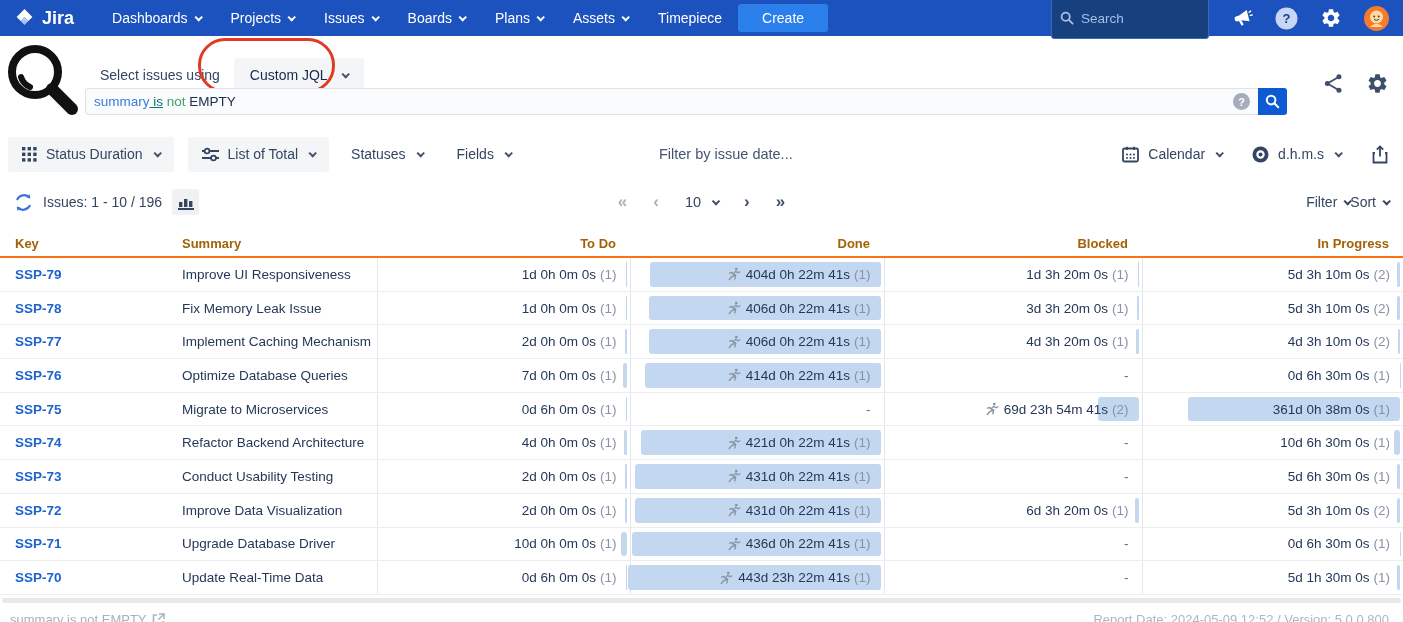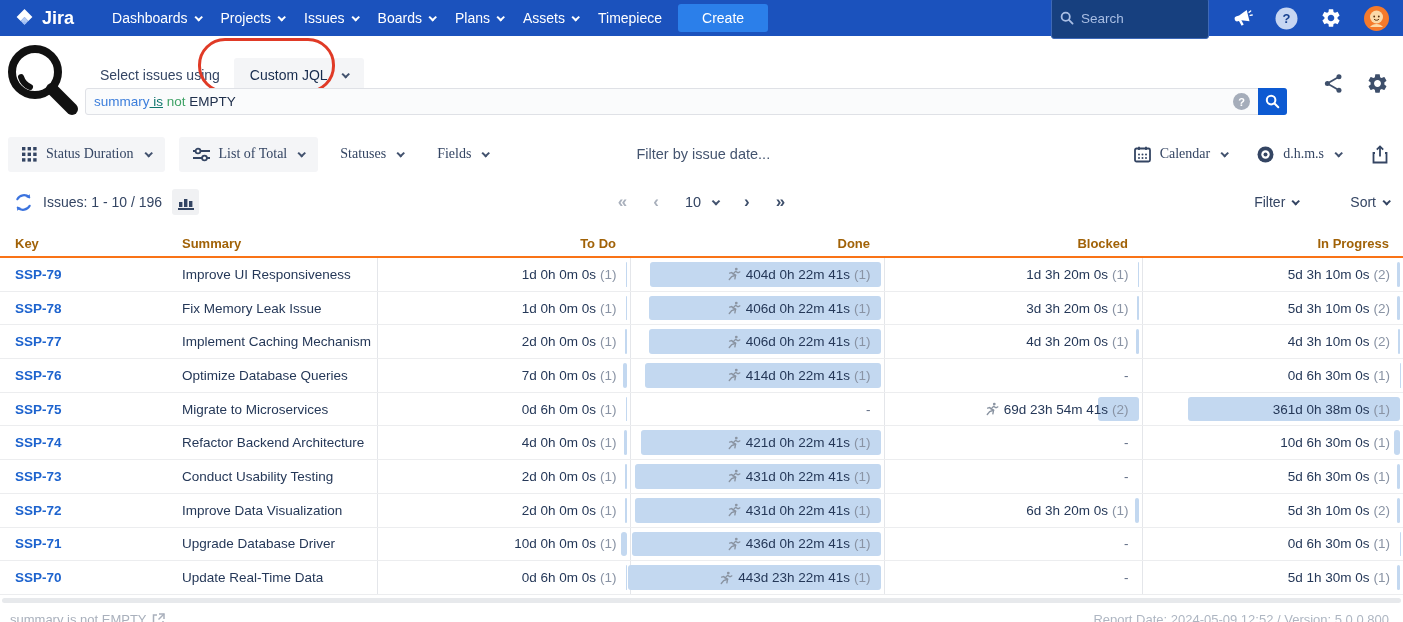--- a/index.html
+++ b/index.html
@@ -3,21 +3,21 @@
 <meta charset="utf-8">
 <style>
   * { margin:0; padding:0; box-sizing:border-box; }
   html,body { width:1403px; height:622px; background:#fff; overflow:hidden;
     font-family:"Liberation Sans", sans-serif; }
   #app { position:relative; width:1403px; height:622px; background:#fff; }
 
   
   .navbar { height:36px; background:#1B52BD; display:flex; align-items:center; padding:0 14px; }
   .brand { display:flex; align-items:center; gap:7px; color:#fff; font-size:18px; font-weight:700; margin-right:38px; }
-  .nav-items { display:flex; align-items:center; gap:20px; }
+  .nav-items { display:flex; align-items:center; gap:30px; }
   .nav-item { color:#fff; font-size:14px; display:flex; align-items:center; cursor:pointer; white-space:nowrap; }
   .chev { width:6px; height:6px; border-right:2px solid currentColor; border-bottom:2px solid currentColor;
           transform:rotate(45deg) translateY(-1px); display:inline-block; margin-left:7px; }
   .create-btn { margin-left:16px; background:#2B7FEA; color:#fff; font-size:14px; padding:6px 24px; border-radius:3px; border:none; cursor:pointer; }
   .nav-right { margin-left:auto; display:flex; align-items:center; gap:22px; }
   .nav-search { width:158px; height:41px; background:#17407F; border:1px solid #3E69B8; border-radius:3px;
                 display:flex; align-items:center; padding:0 8px; gap:7px; }
   .nav-search input { background:transparent; border:none; outline:none; color:#C9D7F2; font-size:13.5px; width:110px;
                 font-family:"Liberation Sans", sans-serif; }
   .nav-search input::placeholder { color:#A9BEE4; }
@@ -40,39 +40,39 @@
   .jql-text { flex:1; padding-left:8px; font-size:13.5px; white-space:pre; }
   .jql-help { width:17px; height:17px; border-radius:50%; background:#A5ADBA; color:#fff; font-size:11px; font-weight:700;
               display:flex; align-items:center; justify-content:center; margin-right:8px; cursor:pointer; }
   .jql-search-btn { width:29px; height:27px; margin:-1px -1px -1px 0; background:#0D5AD2; border:none;
                     border-radius:0 3px 3px 0; display:flex; align-items:center; justify-content:center; cursor:pointer; }
   .query-right { position:absolute; right:14px; top:36px; display:flex; align-items:center; gap:22px; }
 
   
   .toolbar { display:flex; align-items:center; height:36px; margin:8px 14px 0 8px; }
   .tb-btn { display:flex; align-items:center; gap:9px; font-size:14px; color:#344563; cursor:pointer;
-            background:none; border:none; font-family:Liberation Serif, serif; white-space:nowrap; }
+            background:none; border:none; font-family:Liberation Sans, sans-serif; white-space:nowrap; }
   .tb-boxed { background:#F4F5F7; border-radius:3px; height:35px; padding:0 14px; }
   .tb-btn .chev { color:#42526E; margin-left:2px; }
   .filter-date { font-size:14.5px; color:#44546F; margin-left:148px; cursor:pointer; }
   .tb-right { margin-left:auto; display:flex; align-items:center; gap:30px; }
 
   
   .pager { position:relative; display:flex; align-items:center; height:36px; margin:12px 14px 0 14px; }
   .refresh-btn { background:none; border:none; cursor:pointer; display:flex; margin-right:10px; }
   .issues-label { font-size:14px; color:#344563; margin-right:10px; }
   .chart-btn { width:27px; height:26px; background:#F0F1F3; border:none; border-radius:3px; cursor:pointer;
                display:flex; align-items:center; justify-content:center; }
   .page-center { position:absolute; left:50%; transform:translateX(-50%); display:flex; align-items:center; gap:26px; }
   .pg { font-size:17px; font-weight:700; background:none; border:none; cursor:pointer; }
   .pg.dis { color:#A9B0BC; }
   .pg.en { color:#3E4F6B; }
   .page-size { display:flex; align-items:center; font-size:14.5px; color:#344563; cursor:pointer; gap:4px; }
   .page-size .chev { color:#42526E; }
-  .pager-right { margin-left:auto; display:flex; align-items:center; gap:52px; }
+  .pager-right { margin-left:auto; display:flex; align-items:center; }
   .sort-btn { display:flex; align-items:center; font-size:14px; color:#344563; background:none; border:none; cursor:pointer;
               font-family:"Liberation Sans", sans-serif; }
 
   
   .tablewrap { margin-top:10px; }
   table { width:1403px; border-collapse:collapse; table-layout:fixed; }
   col.c1{width:172px} col.c2{width:205px} col.c3{width:253px} col.c4{width:254px} col.c5{width:258px} col.c6{width:261px}
   thead th { font-size:13px; font-weight:700; color:#a16207; height:27px; vertical-align:middle;
              border-bottom:2px solid #f97316; }
   th.l { text-align:left; } th.r { text-align:right; padding-right:14px; }

